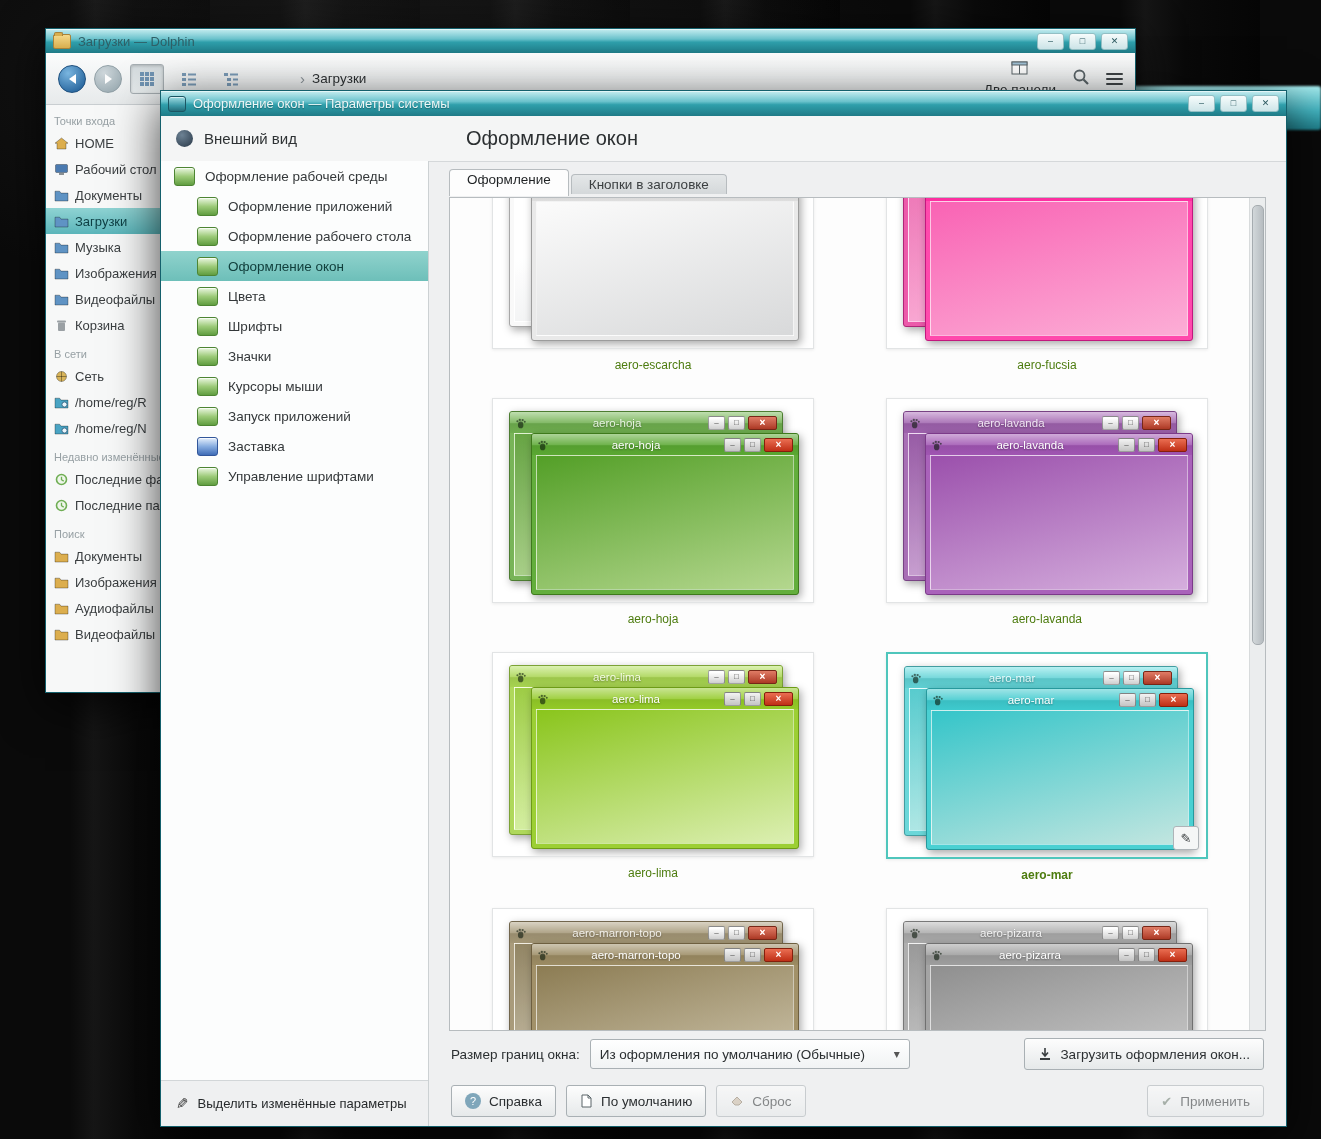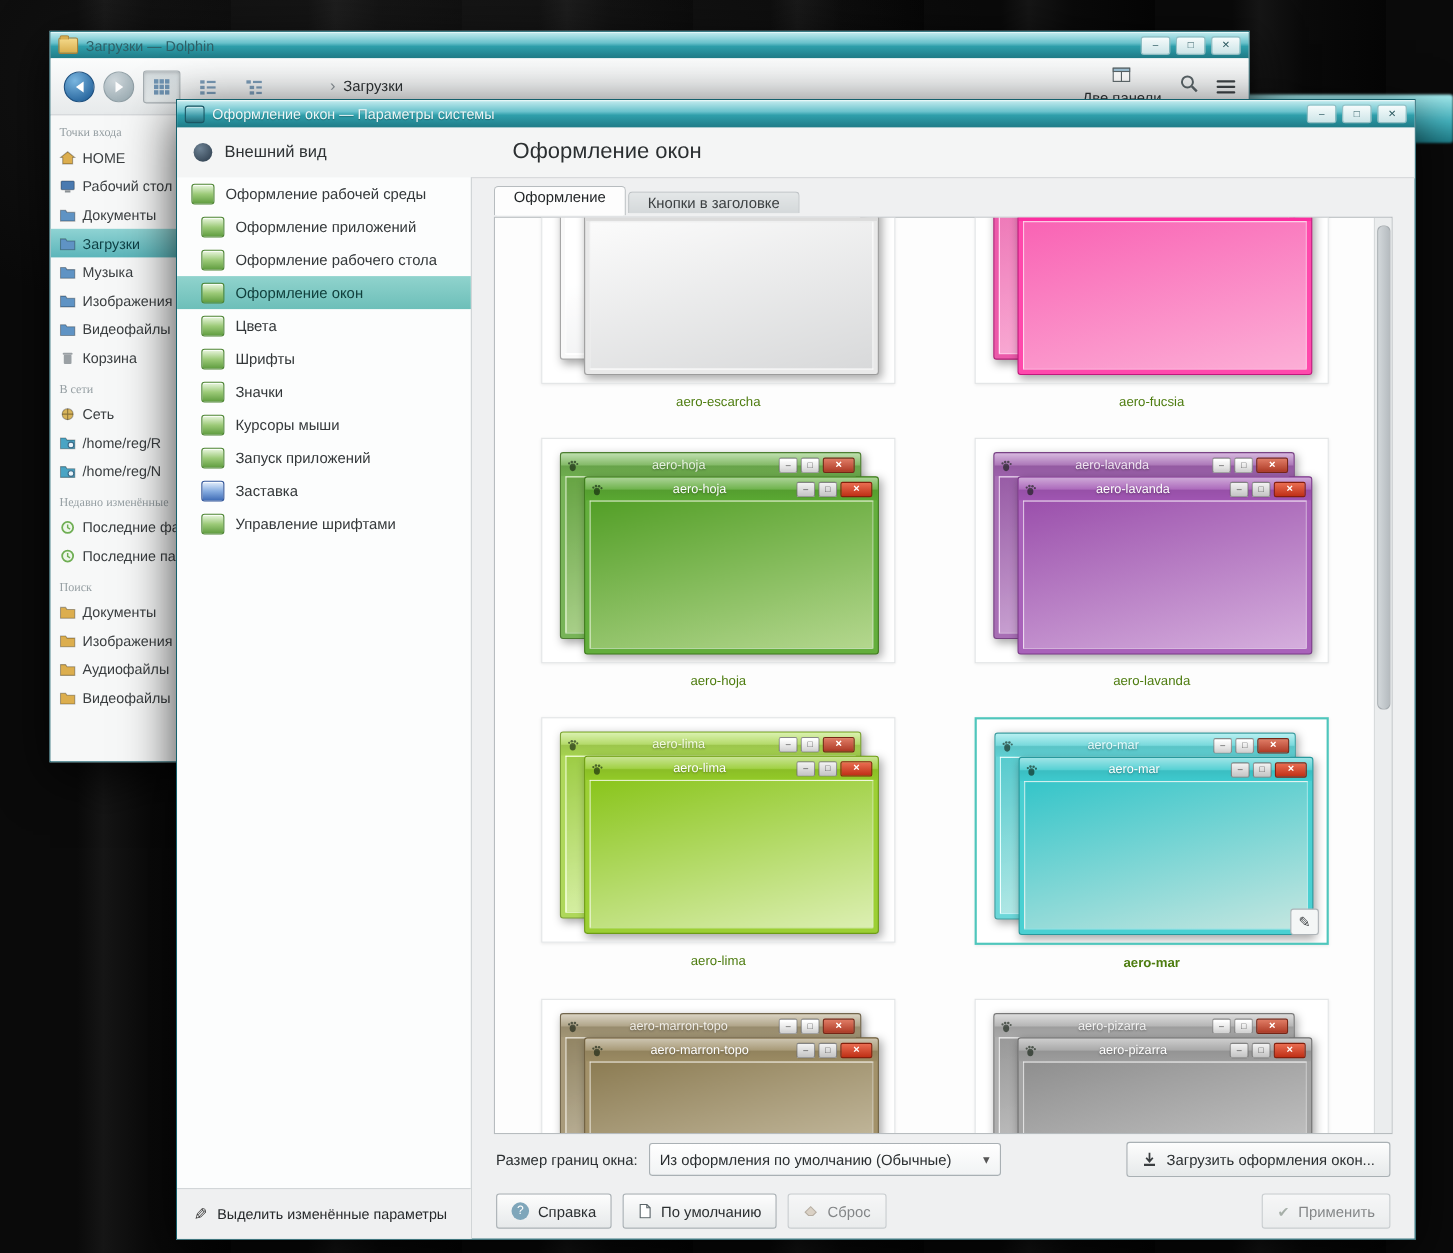--- a/index.html
+++ b/index.html
@@ -45,21 +45,21 @@
   .vbtn.active{background:linear-gradient(#d2d9dc,#e8edee);border-color:#a6aeb2;
         box-shadow:inset 0 1px 3px rgba(0,0,0,.18);}
   .crumb{display:flex;align-items:center;gap:7px;margin-left:44px;font-size:13.5px;color:#2e3234;}
   .crumb .chv{color:#8a9298;font-size:15px;}
   .dz-right{margin-left:auto;display:flex;align-items:center;gap:16px;}
   .split-btn{display:flex;align-items:center;gap:7px;font-size:13.5px;color:#2e3234;flex-direction:column;}
   .hamb{display:flex;flex-direction:column;gap:3px;}
   .hamb i{display:block;width:17px;height:2px;background:#3e4346;border-radius:1px;}
   .dz-places{position:absolute;top:76px;left:0;width:116px;bottom:0;background:#f7f8f8;
     border-right:1px solid #d2d6d8;overflow:hidden;}
-  .plc-sec{font-size:11px;color:#97a0a4;padding:10px 0 3px 8px;white-space:nowrap;font-family:Liberation Serif, serif;}
+  .plc-sec{font-size:11px;color:#97a0a4;padding:10px 0 3px 8px;white-space:nowrap;}
   .plc-item{display:flex;align-items:center;gap:6px;height:26px;padding-left:8px;
     white-space:nowrap;font-size:13px;color:#3a3e40;}
   .plc-item.sel{background:linear-gradient(#8fd3d3,#5bb5ba);color:#0d3e43;}
   .plc-ico{width:15px;height:13px;flex:none;display:flex;}
 
   
   .settings{left:160px;top:90px;width:1125px;height:1035px;z-index:2;}
   .settings .titlebar{height:25px;}
   .settings .tb-title{color:#edf8f8;text-shadow:0 1px 1px rgba(0,0,0,.3);}
   .ss-icon{width:16px;height:14px;border-radius:3px;flex:none;
@@ -68,21 +68,21 @@
   .ss-header{position:absolute;top:25px;left:0;right:0;height:45px;background:#f4f5f5;
     border-bottom:1px solid #d5d8da;display:flex;align-items:center;}
   .hdr-circle{width:17px;height:17px;border-radius:50%;flex:none;margin:0 11px 0 15px;
     background:radial-gradient(circle at 35% 30%,#6d8294,#394a5a 75%);}
   .hdr-side-title{font-size:15px;color:#2e3234;}
   .hdr-main-title{position:absolute;left:305px;font-size:20px;color:#2b2f31;}
   .ss-side{position:absolute;left:0;top:70px;width:267px;bottom:0;background:#fcfdfd;
     border-right:1px solid #ccd1d3;}
   .side-item{height:30px;display:flex;align-items:center;gap:10px;font-size:13.5px;color:#34383a;}
   .side-item.i0{padding-left:13px;}
-  .side-item.i1{padding-left:22px;}
+  .side-item.i1{padding-left:36px;}
   .side-item.sel{background:linear-gradient(#90d3cd,#6dbfb9);color:#11403d;}
   .sicon{width:19px;height:17px;border-radius:3px;flex:none;
     background:linear-gradient(#ebf7e1 0%,#9cca78 50%,#609d40 100%);
     border:1px solid #4d8533;box-shadow:inset 0 1px 0 rgba(255,255,255,.7);}
   .sicon.blue{background:linear-gradient(#e5effc 0%,#86ace0 50%,#3f6cb6 100%);border-color:#32569a;}
   .side-footer{position:absolute;left:0;right:0;bottom:0;height:45px;border-top:1px solid #d2d6d8;
     background:#eff0f1;display:flex;align-items:center;gap:9px;padding-left:15px;
     font-size:13px;color:#26292b;}
   .pencil-g{font-size:15px;color:#333;transform:scaleX(-1);}
 

